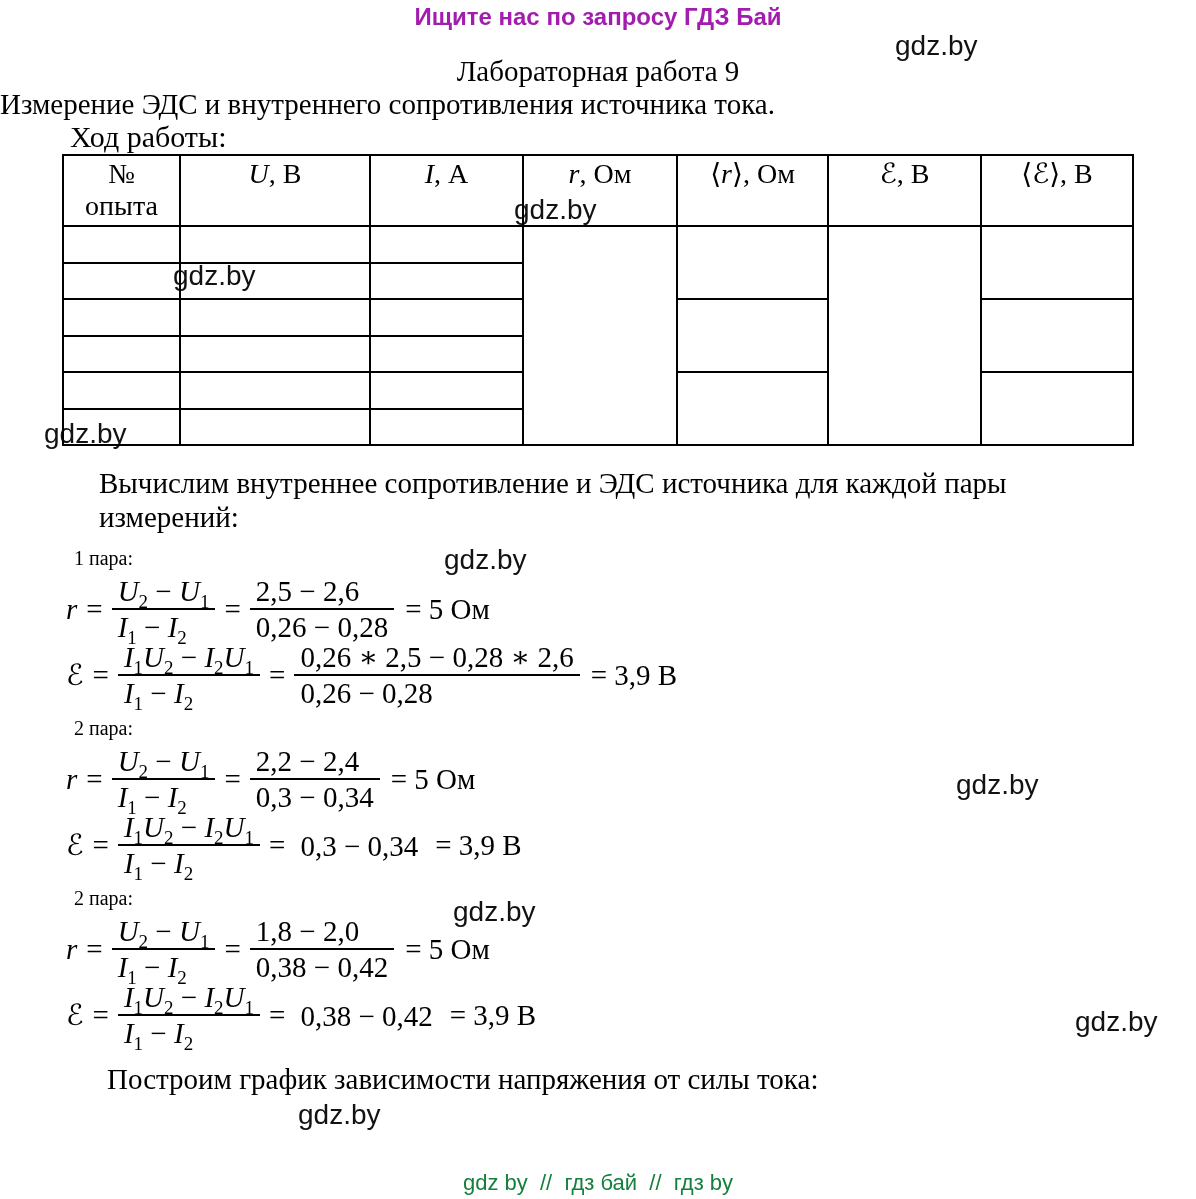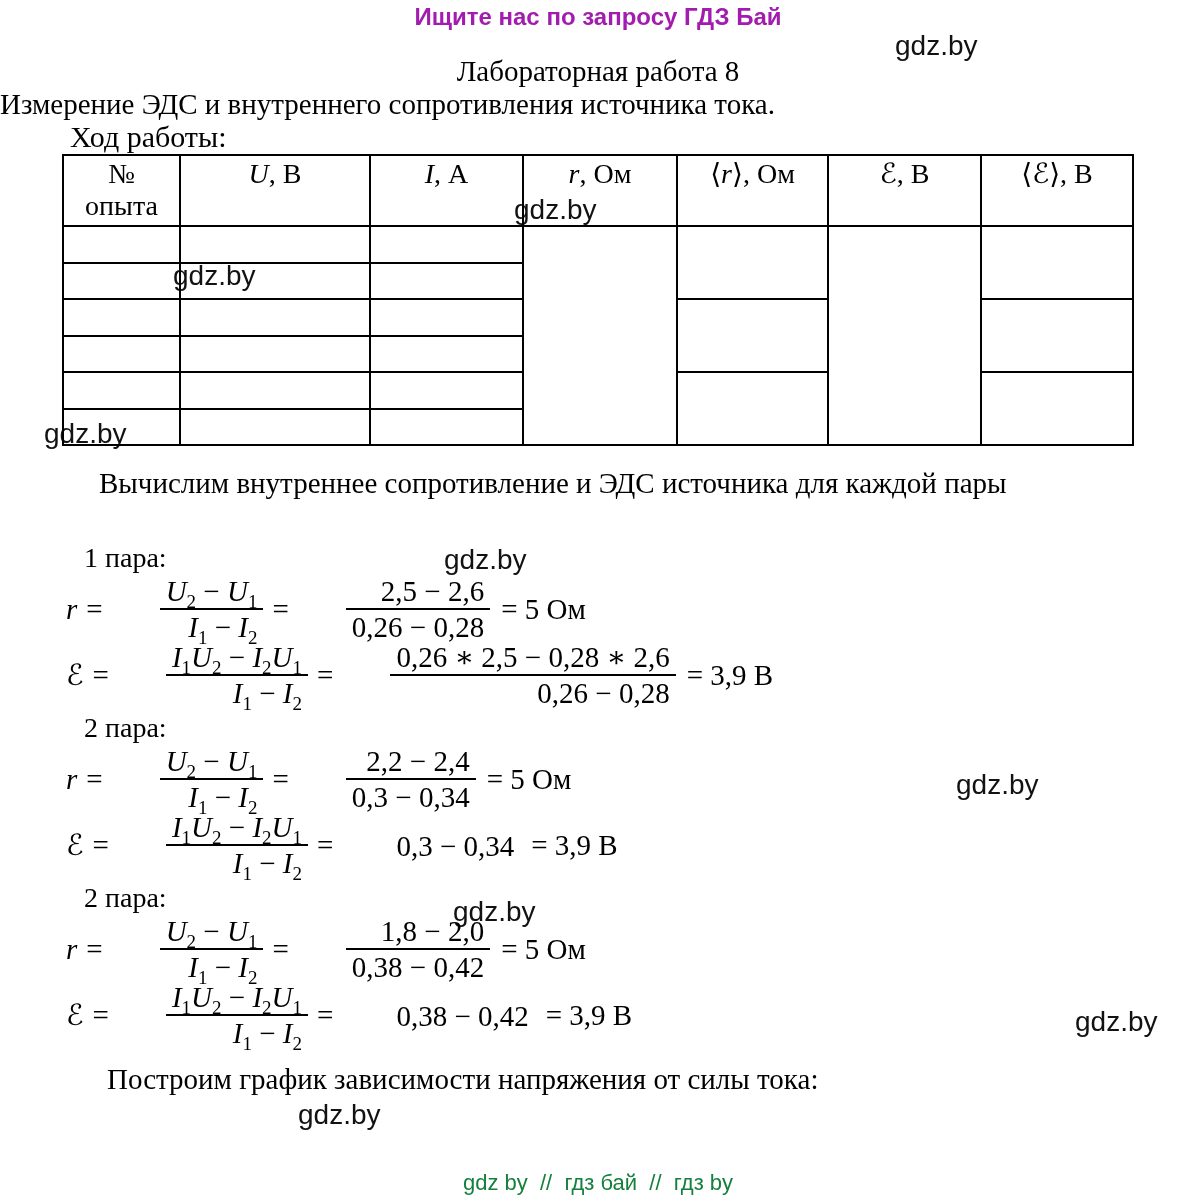--- a/index.html
+++ b/index.html
@@ -58,32 +58,31 @@
   }
   table.meas td{height:34.5px;}
   .intro{
     position:absolute;top:466px;left:99px;
     font-size:29px;line-height:34px;
   }
   .pairs{
     position:absolute;top:537px;left:66px;
   }
   .pair-label{
-    font-size:28px;line-height:30px;
-    margin:6px 0 4px 18px;
+    font-size:20px;line-height:30px;
+    margin:6px 0 4px 8px;
   }
   .formula-row{
     display:flex;align-items:center;
     gap:9px;margin:2px 0;height:64px;
     font-size:29px;white-space:nowrap;
   }
   .frac{
     display:inline-flex;flex-direction:column;
-    text-align:right;
-    margin-left:48px;
+    text-align:left;
   }
   .frac .num{padding:0 6px 2px;border-bottom:2px solid #000;line-height:30px;}
   .frac .den{padding:2px 6px 0;line-height:30px;}
   sub{font-size:19px;line-height:0;}
   i.mvar{font-style:italic;}
   .scripte{
     font-family:"DejaVu Sans","DejaVu Serif",serif;
     font-style:italic;
   }
   .result{margin-left:2px;}
@@ -106,21 +105,21 @@
 <div class="wm wm1">gdz.by</div>
 <div class="wm wm2">gdz.by</div>
 <div class="wm wm3">gdz.by</div>
 <div class="wm wm4">gdz.by</div>
 <div class="wm wm5">gdz.by</div>
 <div class="wm wm6">gdz.by</div>
 <div class="wm wm7">gdz.by</div>
 <div class="wm wm8">gdz.by</div>
 <div class="wm wm9">gdz.by</div>
 
-<div class="title">Лабораторная работа 8</div>
+<div class="title">Лабораторная работа 9</div>
 <div class="subtitle">Измерение ЭДС и внутреннего сопротивления источника тока.</div>
 <div class="hod">Ход работы:</div>
 
 <table class="meas">
   <colgroup>
     <col style="width:117px">
       <col style="width:190px">
       <col style="width:153px">
     <col style="width:154px">
       <col style="width:151px">
@@ -175,20 +174,21 @@
       <tr>
         <td></td>
         <td></td>
         <td></td>
       </tr>
     </tbody>
 </table>
 
 <div class="intro">
   <div>Вычислим внутреннее сопротивление и ЭДС источника для каждой пары</div>
+  <div>измерений:</div>
 </div>
 
 <div class="pairs" id="pairs">
     <div>
       <div class="pair-label">1 пара:</div>
       <div class="formula-row">
         <span class="lhs"><i class="mvar">r</i></span>
         <span class="eq">=</span>
         <span class="frac">
           <span class="num"><i class="mvar">U</i><sub>2</sub> − <i class="mvar">U</i><sub>1</sub></span>

